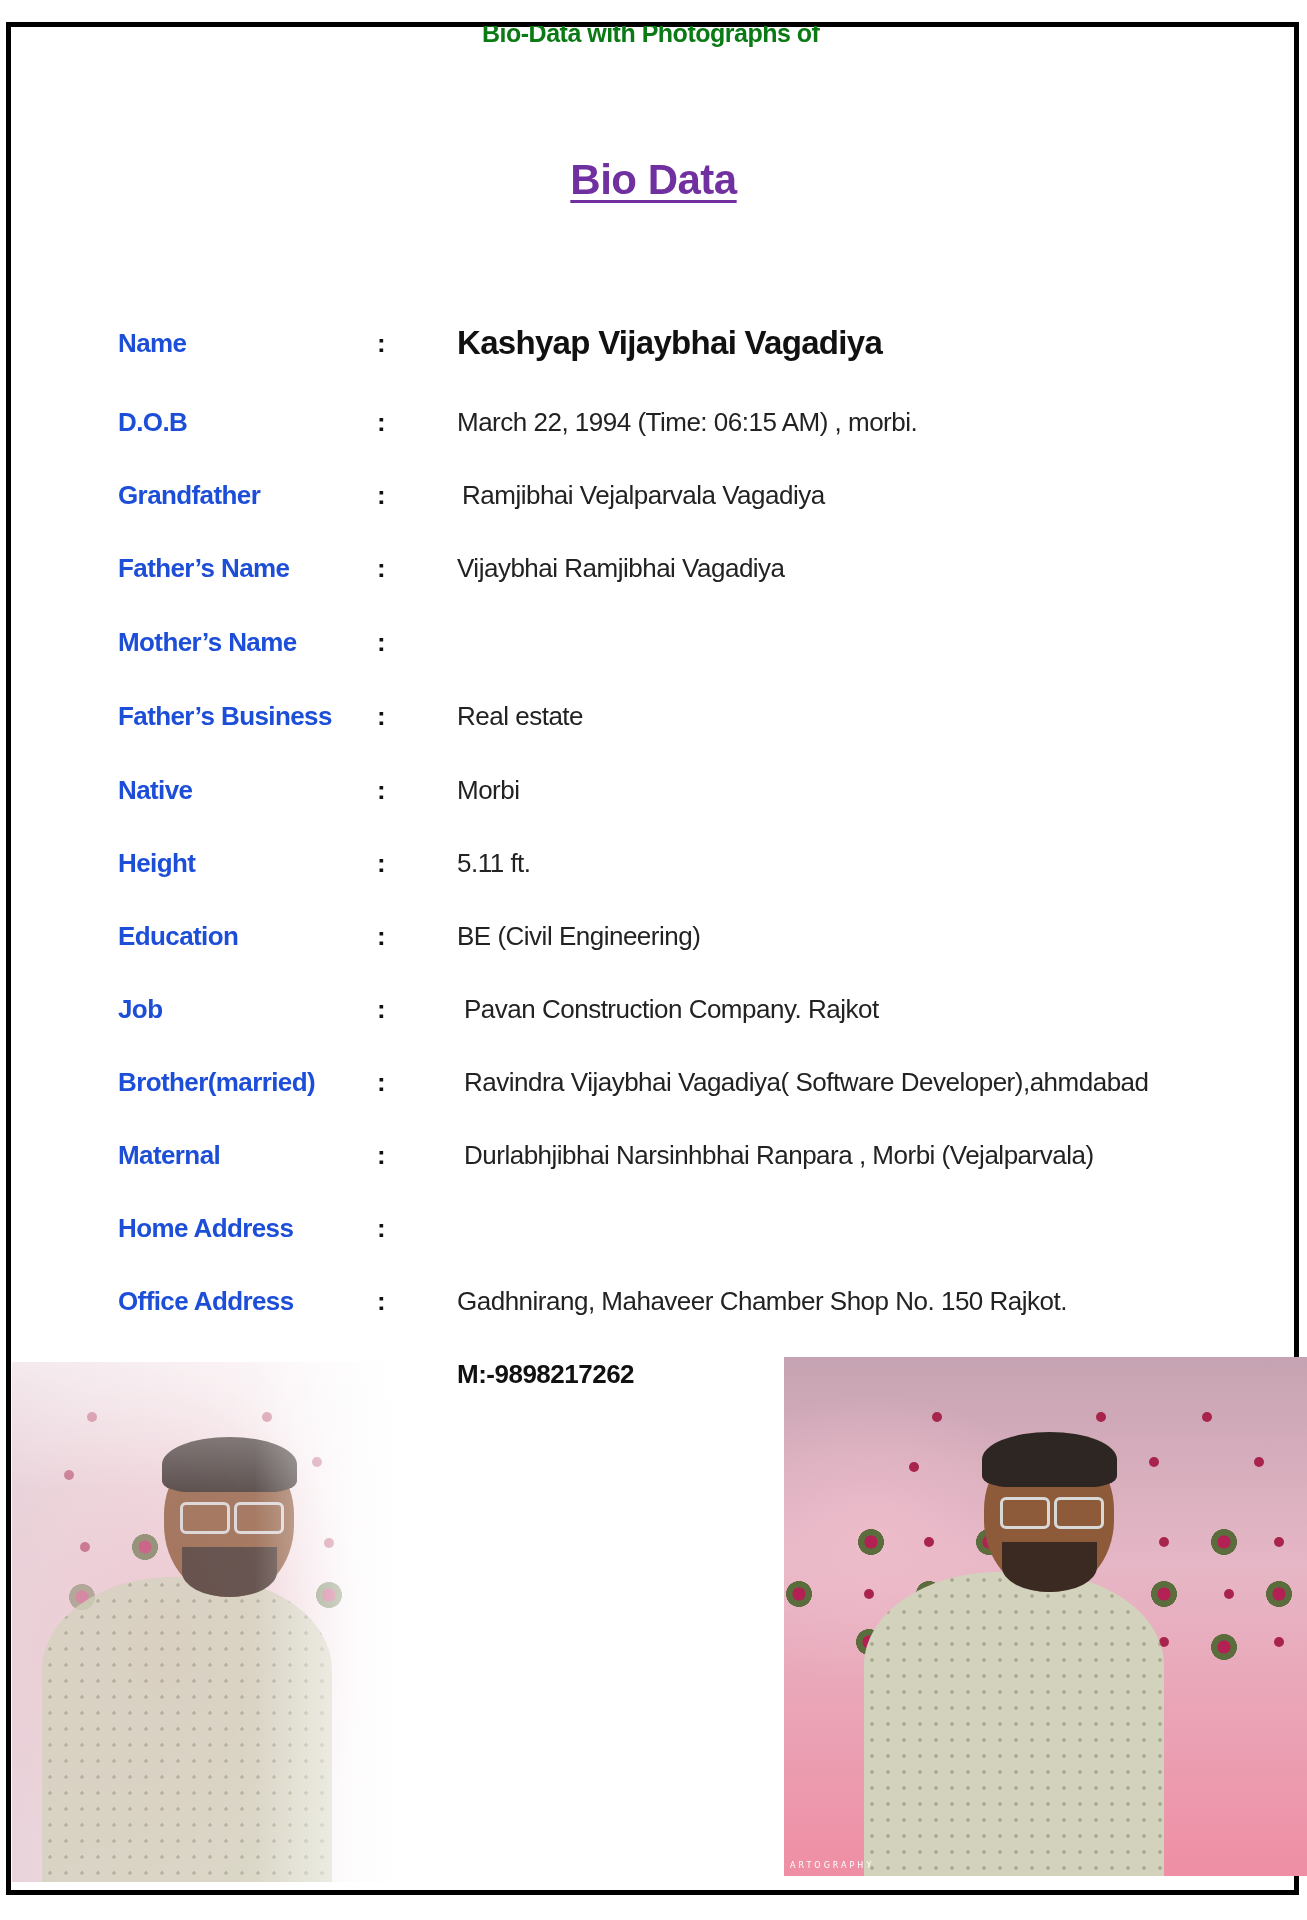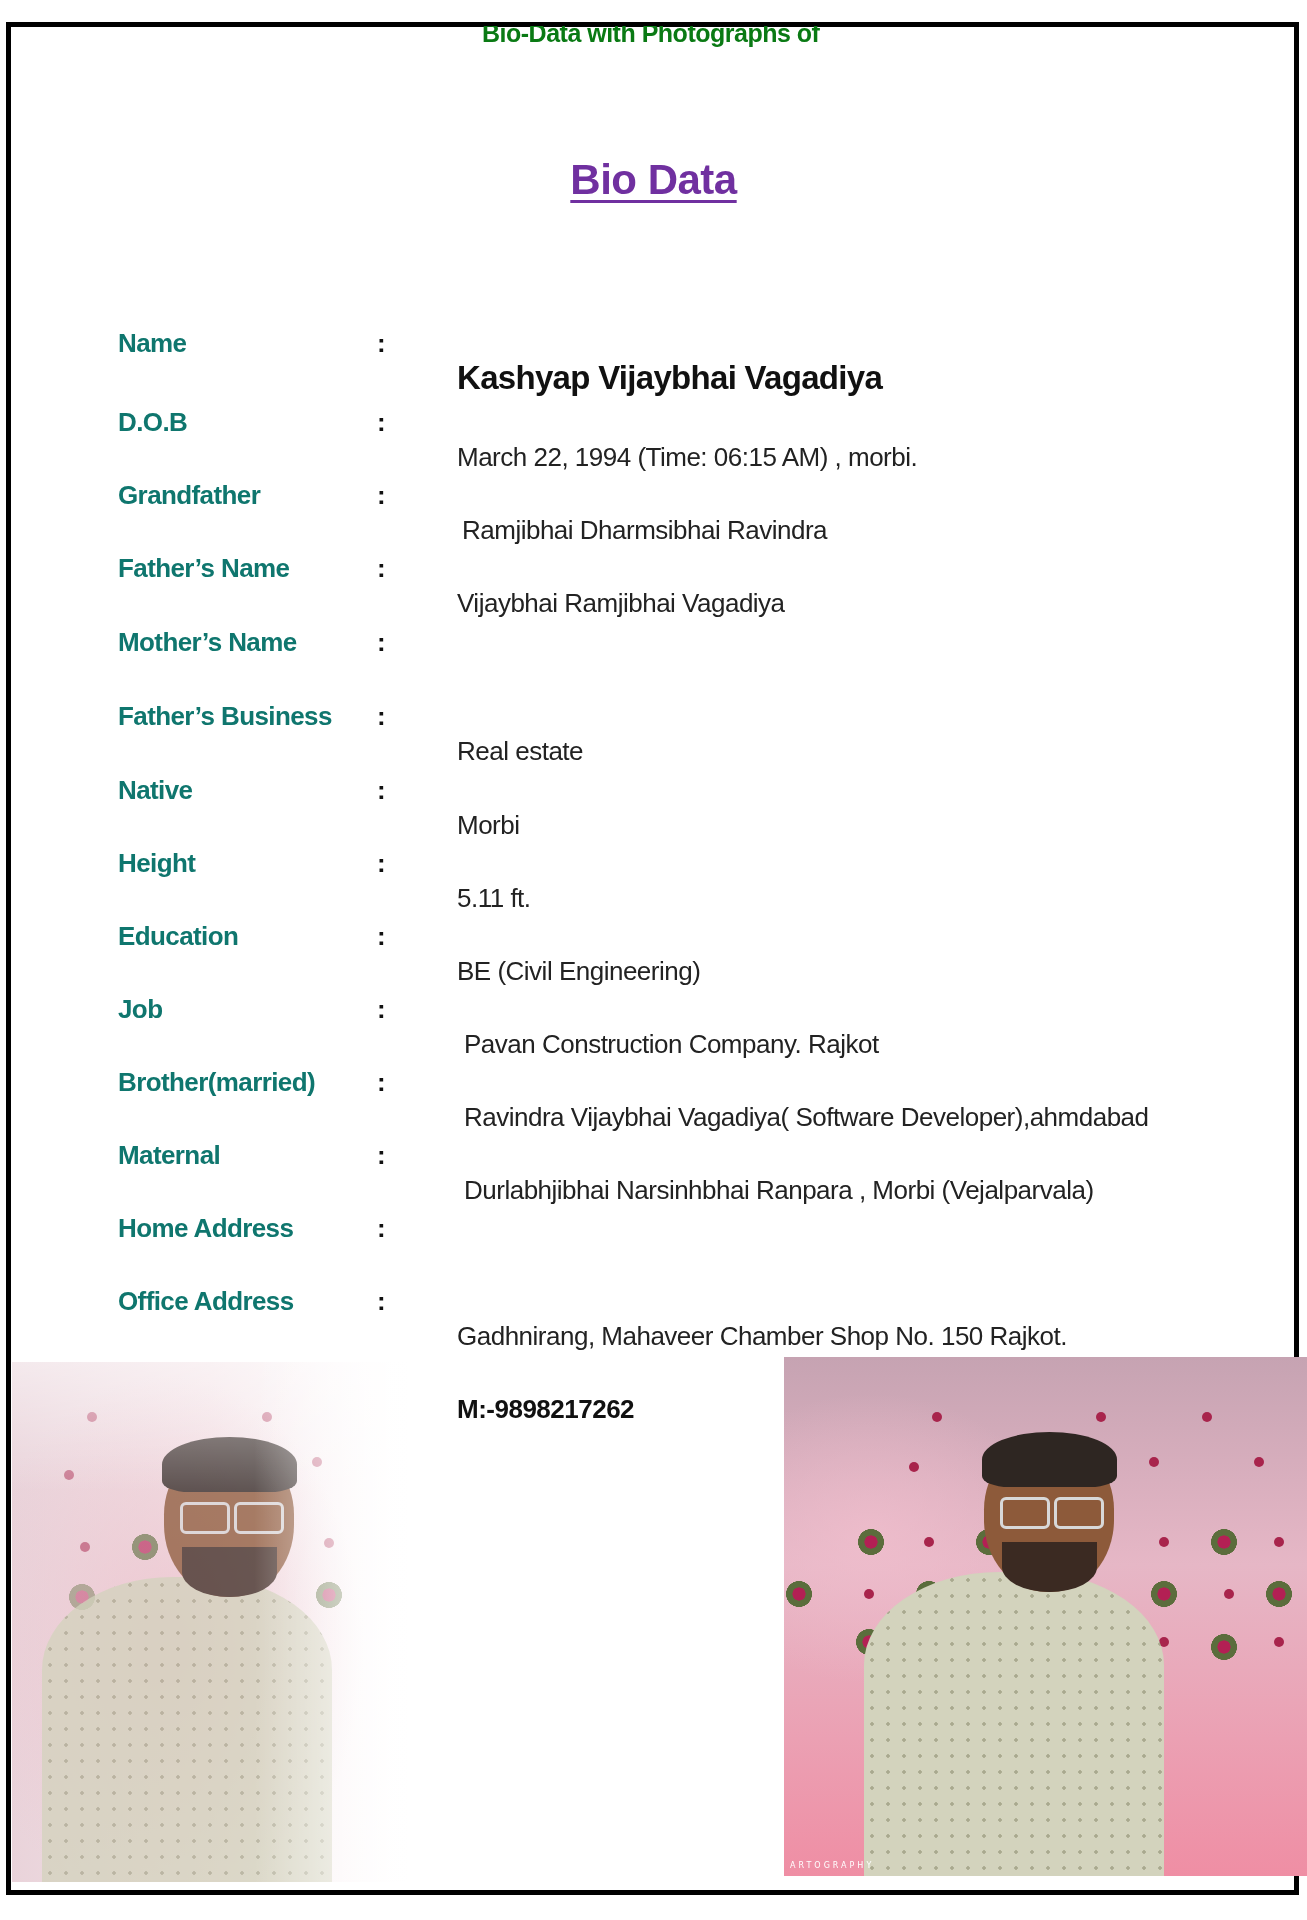--- a/index.html
+++ b/index.html
@@ -20,30 +20,30 @@
     clip-path: inset(8px 0 0 0);
   }
   .title {
     position: absolute; left: 0; width: 1307px; top: 156px; text-align: center;
     font-size: 42px; font-weight: bold; color: #7030a0;
     text-decoration: underline; text-decoration-thickness: 3px; text-underline-offset: 6px;
     letter-spacing: -0.5px;
   }
   .row { position: absolute; left: 0; width: 1307px; height: 44px; }
   .row .label {
-    position: absolute; left: 118px; font-size: 26px; font-weight: bold; color: #0f766e;
+    position: absolute; left: 118px; font-size: 26px; font-weight: bold; color: #1d4ed8;
     line-height: 44px; white-space: nowrap; letter-spacing: -0.6px;
   }
   .row .colon {
     position: absolute; left: 377px; font-size: 26px; font-weight: bold; color: #111;
     line-height: 44px;
   }
   .row .value {
     position: absolute; left: 457px; font-size: 26px; color: #222;
-    line-height: 44px; white-space: nowrap; letter-spacing: -0.5px; margin-top: 35px;
+    line-height: 44px; white-space: nowrap; letter-spacing: -0.5px;
   }
   .row .value.big { font-size: 33px; font-weight: bold; color: #111; letter-spacing: -0.7px; }
   .row .value.bold { font-weight: bold; color: #111; }
   .row .value.indent { left: 462px; }
   .row .value.indent2 { left: 464px; }
   .row .value.outdent { left: 450px; }
 
   
   .photo { position: absolute; overflow: hidden; }
   .photo-left {
@@ -106,21 +106,21 @@
   <span class="value big">Kashyap Vijaybhai Vagadiya</span>
 </div>
 <div class="row" style="top:400px">
   <span class="label">D.O.B</span>
   <span class="colon">:</span>
   <span class="value">March 22, 1994 (Time: 06:15 AM) , morbi.</span>
 </div>
 <div class="row" style="top:473px">
   <span class="label">Grandfather</span>
   <span class="colon">:</span>
-  <span class="value indent">Ramjibhai Dharmsibhai Ravindra</span>
+  <span class="value indent">Ramjibhai Vejalparvala Vagadiya</span>
 </div>
 <div class="row" style="top:546px">
   <span class="label">Father’s Name</span>
   <span class="colon">:</span>
   <span class="value">Vijaybhai Ramjibhai Vagadiya</span>
 </div>
 <div class="row" style="top:620px">
   <span class="label">Mother’s Name</span>
   <span class="colon">:</span>
 </div>

